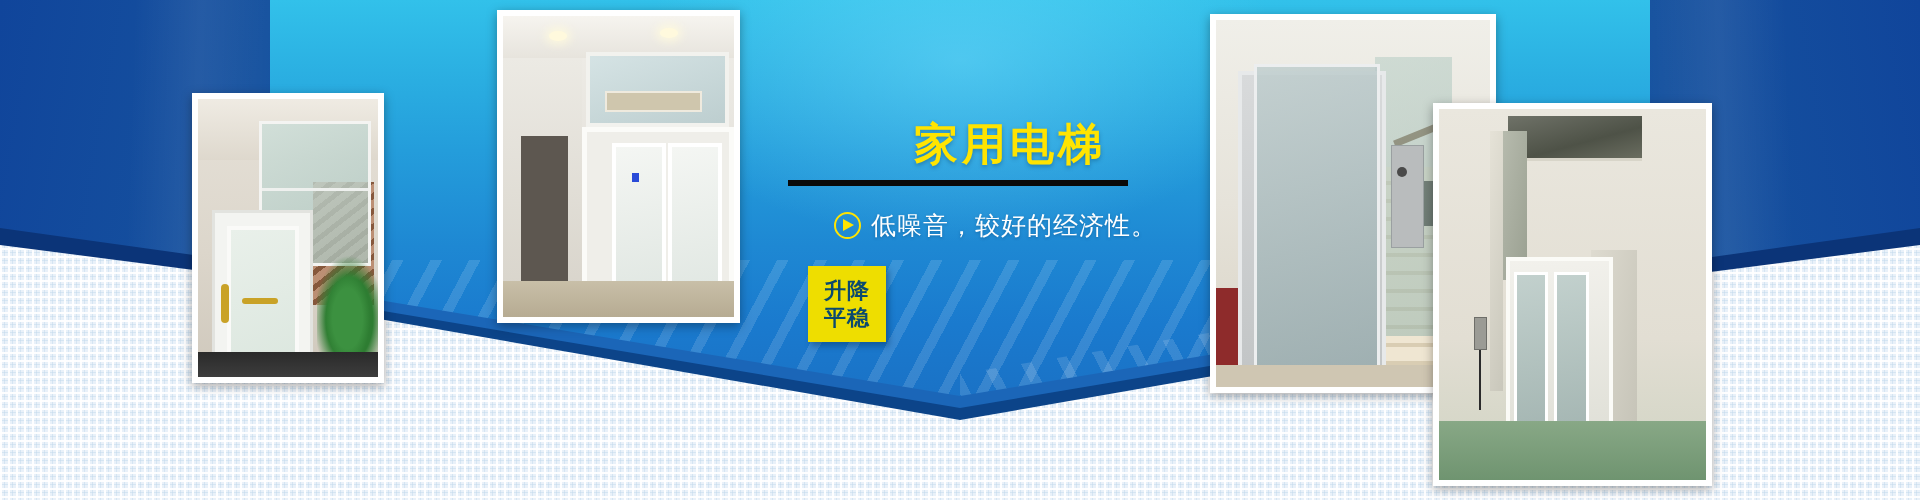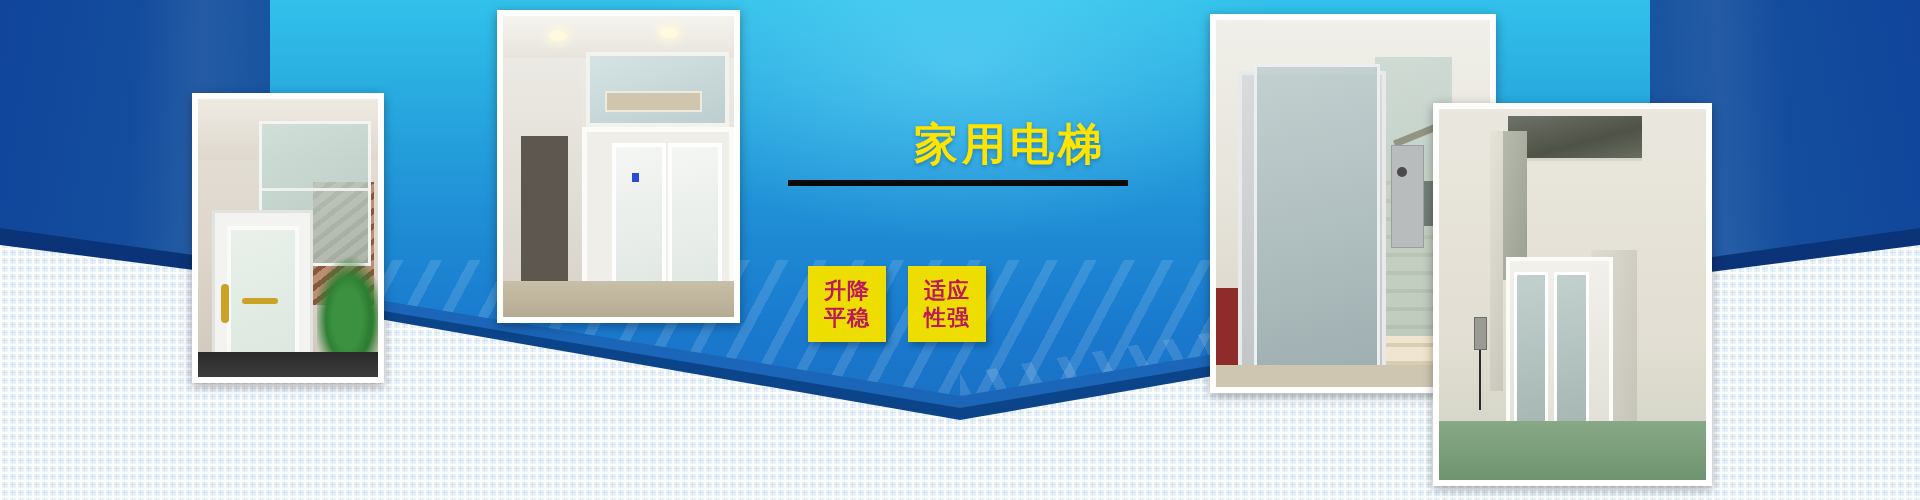--- a/index.html
+++ b/index.html
@@ -186,21 +186,21 @@
     display:inline-block;width:27px;height:27px;flex:0 0 27px;
     border:2px solid #ffe400;border-radius:50%;position:relative;
   }
   .arrow-icon:before{
     content:"";position:absolute;left:7px;top:5px;
     border-style:solid;border-width:6px 0 6px 11px;
     border-color:transparent transparent transparent #ffe400;
   }
   .badges{position:absolute;left:8px;top:222px;display:flex;gap:22px;}
   .badge{
-    width:78px;height:76px;background:#eede00;color:#be185d;
+    width:78px;height:76px;background:#eede00;color:#0c4a6e;
     display:flex;flex-direction:column;align-items:center;justify-content:center;
     font-size:22px;font-weight:bold;line-height:1.25;letter-spacing:1px;
     box-shadow:3px 4px 6px rgba(0,40,80,.38);
   }
 </style>
 </head>
 <body>
 
 <div id="banner">
 
@@ -291,25 +291,25 @@
         <div class="ctrl"></div>
         <div class="wire"></div>
         <div class="floor"></div>
       </div>
     </div>
   </div>
 
   <div class="content">
     <div class="title">家用电梯</div>
     <div class="rule"></div>
+    <div class="tagline">
+      <span class="arrow-icon"></span>
+      <span>低噪音，较好的经济性。</span>
+    </div>
     <div class="badges">
       <div class="badge">
         <span>升降</span>
         <span>平稳</span>
       </div>
-      <div class="badge">
-        <span>适应</span>
-        <span>性强</span>
-      </div>
     </div>
   </div>
 
 </div>
 
 </body></html>

